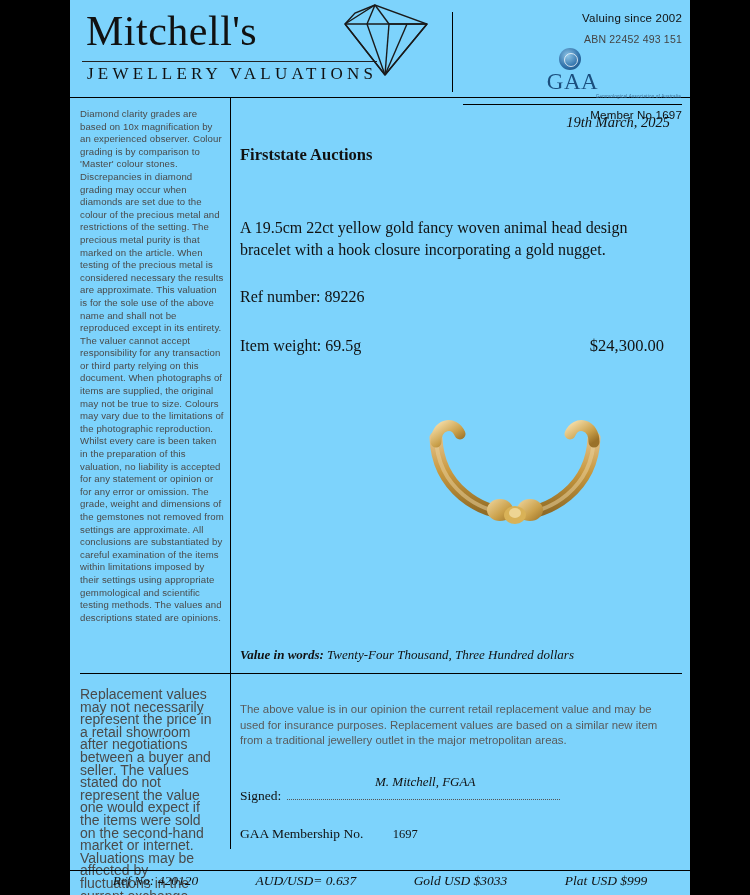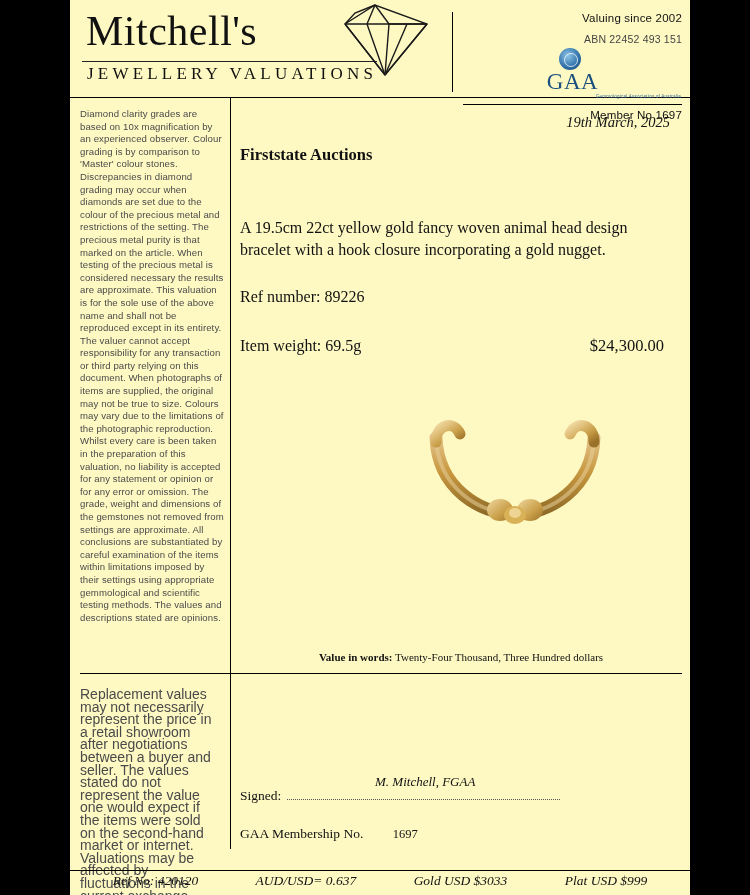--- a/index.html
+++ b/index.html
@@ -12,21 +12,21 @@
     height: 895px;
     font-family: "Liberation Sans", sans-serif;
     overflow: hidden;
   }
   .page {
     position: absolute;
     left: 70px;
     top: 0px;
     width: 620px;
     height: 895px;
-    background: #fef9c3;
+    background: #7dd3fc;
     box-sizing: border-box;
   }
 
   
   .header {
     position: relative;
     height: 98px;
     border-bottom: 1px solid #000;
     box-sizing: border-box;
   }
@@ -223,23 +223,23 @@
     width: 190px;
     height: 110px;
   }
 
   .value-words {
     position: absolute;
     left: 170px;
     right: 8px;
     bottom: 10px;
     font-family: "Liberation Serif", serif;
-    font-size: 11px;
-    color: #111;
-    text-align: center;
+    font-size: 13px;
+    color: #111;
+    font-style: italic;
   }
   .value-words b { font-weight: bold; }
 
   .hrule {
     position: absolute;
     left: 10px;
     right: 8px;
     top: 673px;
     height: 0;
     border-top: 1px solid #000;
@@ -419,20 +419,21 @@
       <b>Value in words:</b>
       <span>Twenty-Four Thousand, Three Hundred dollars</span>
     </div>
   </div>
 
   <div class="hrule"></div>
 
   <div class="footer-wrap">
     <div class="footer-left">Replacement values may not necessarily represent the price in a retail showroom after negotiations between a buyer and seller. The values stated do not represent the value one would expect if the items were sold on the second-hand market or internet. Valuations may be affected by fluctuations in the current exchange rate.</div>
     <div class="vrule2"></div>
+    <div class="footer-note">The above value is in our opinion the current retail replacement value and may be used for insurance purposes. Replacement values are based on a similar new item from a traditional jewellery outlet in the major metropolitan areas.</div>
 
     <div class="sign-block">
       <div class="signature">M. Mitchell, FGAA</div>
       <div class="signed-row">
         <span>Signed:</span>
         <span class="dotline"></span>
       </div>
       <div class="membership-row">
         <span>GAA Membership No.</span>
         <span class="num">1697</span>

